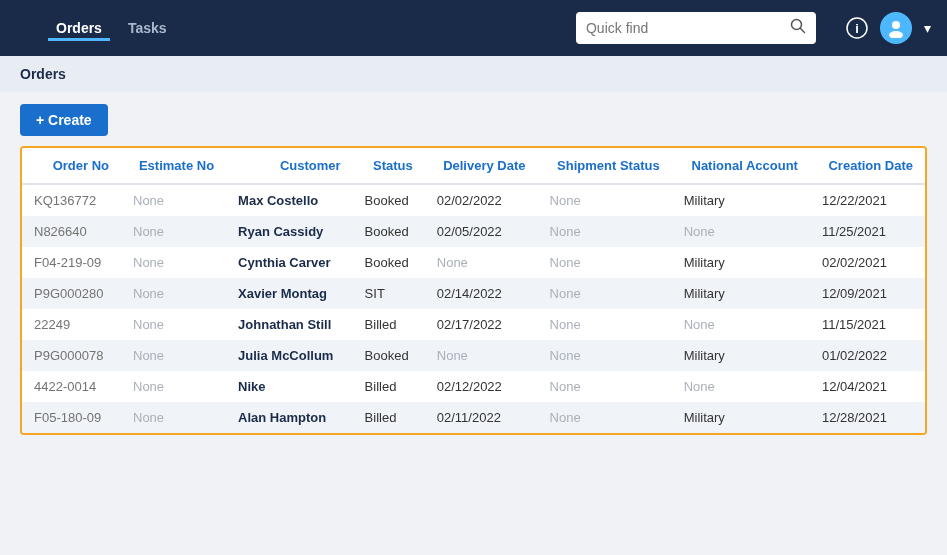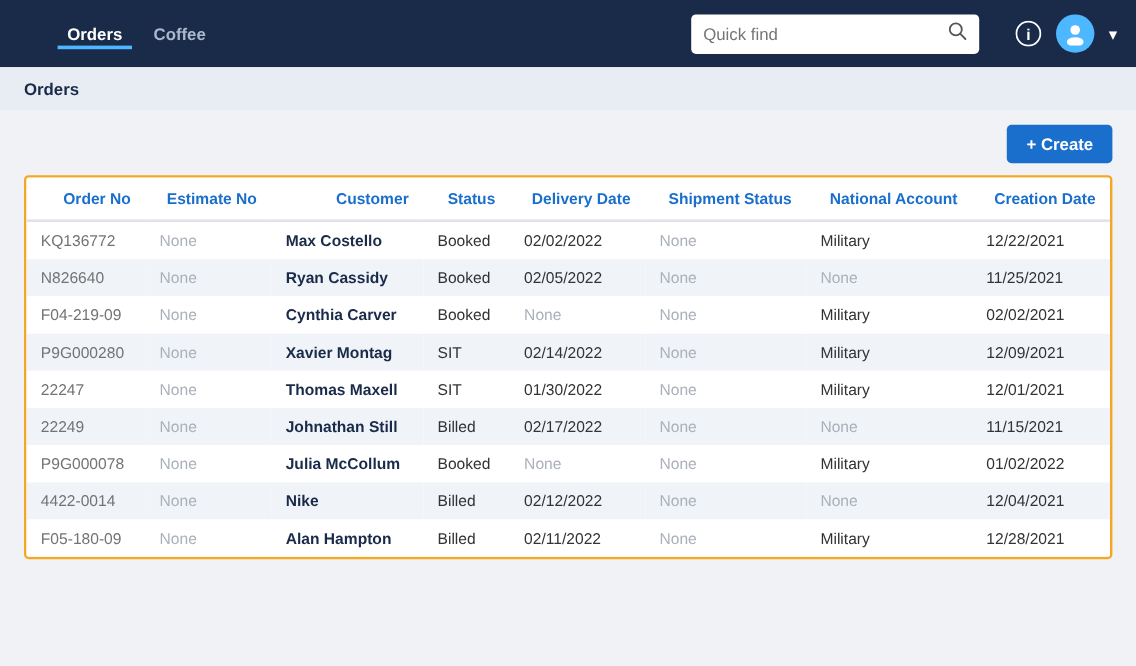--- a/index.html
+++ b/index.html
@@ -123,21 +123,20 @@
       font-weight: 600;
     }
 
     
     .main-content {
       padding: 12px 20px;
       background: #f0f2f5;
     }
     .toolbar {
       display: flex;
-      justify-content: flex-end;
       margin-bottom: 10px;
     }
     .create-btn {
       background: #1a6fcc;
       color: #ffffff;
       border: none;
       border-radius: 4px;
       padding: 8px 16px;
       font-size: 14px;
       font-weight: 600;
@@ -203,21 +202,21 @@
         <span class="logo-suite"></span>
     </div>
     <div class="logo-sub">
       <span class="logo-by"></span>
       <span class="logo-ews"></span>
     </div>
   </div>
 
   <nav style="display:flex;gap:10px;align-items:center;">
     <a class="nav-link active">Orders</a>
-    <a class="nav-link">Coffee</a>
+    <a class="nav-link">Tasks</a>
   </nav>
 
   <div class="search-area">
     <input class="search-input" type="text" placeholder="Quick find" style="">
     <span class="search-icon-wrap">
       <svg width="16" height="16" viewBox="0 0 16 16" fill="none" xmlns="http://www.w3.org/2000/svg">
         <circle cx="6.5" cy="6.5" r="5" stroke="#555" stroke-width="1.5"></circle>
         <line x1="10.5" y1="10.5" x2="14.5" y2="14.5" stroke="#555" stroke-width="1.5" stroke-linecap="round"></line>
       </svg>
     </span>
@@ -298,30 +297,20 @@
             <td class="td-order">P9G000280</td>
             <td class="td-none">None</td>
             <td class="td-customer">Xavier Montag</td>
             <td>SIT</td>
             <td>02/14/2022</td>
             <td class="td-none">None</td>
             <td>Military</td>
             <td>12/09/2021</td>
           </tr>
           <tr>
-            <td class="td-order">22247</td>
-            <td class="td-none">None</td>
-            <td class="td-customer">Thomas Maxell</td>
-            <td>SIT</td>
-            <td>01/30/2022</td>
-            <td class="td-none">None</td>
-            <td>Military</td>
-            <td>12/01/2021</td>
-          </tr>
-          <tr>
             <td class="td-order">22249</td>
             <td class="td-none">None</td>
             <td class="td-customer">Johnathan Still</td>
             <td>Billed</td>
             <td>02/17/2022</td>
             <td class="td-none">None</td>
             <td class="td-none">None</td>
             <td>11/15/2021</td>
           </tr>
           <tr>

